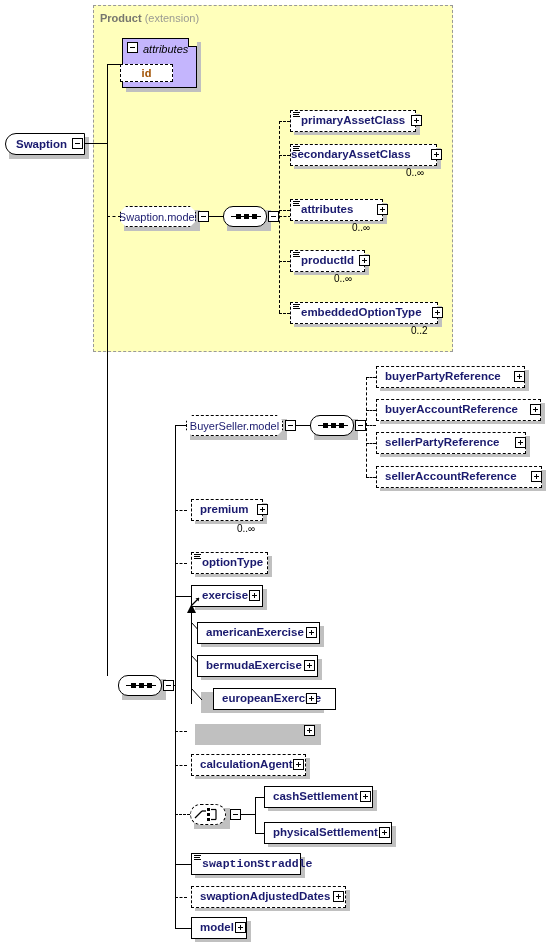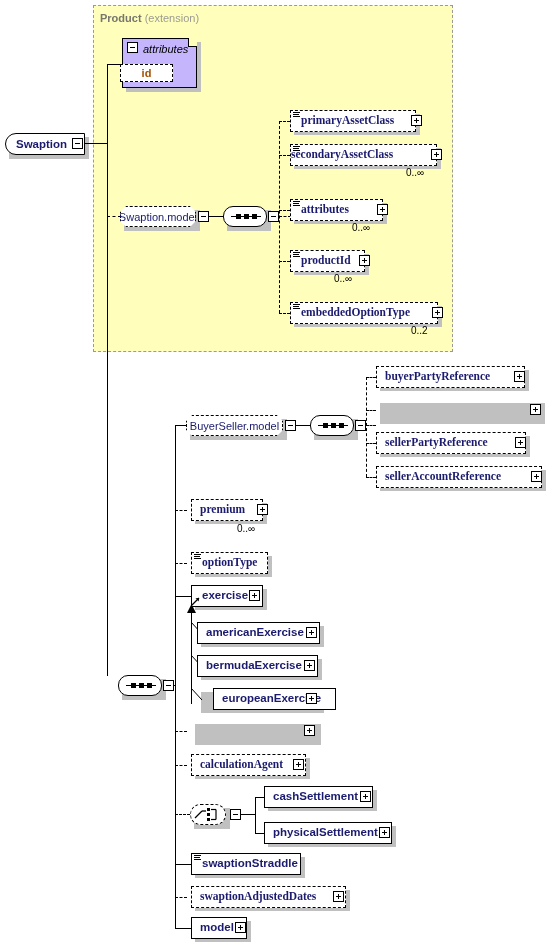--- a/index.html
+++ b/index.html
@@ -39,21 +39,21 @@
     border:1px solid #000000;
     height:22px;
     display:flex;
     align-items:center;
     white-space:nowrap;
     font-size:11.5px;
     color:#1a1a6e;
     font-weight:bold;
     z-index:6;
   }
-  .node.dashed{border:1px dashed #000000;font-family:Liberation Serif, serif;}
+  .node.dashed{border:1px dashed #000000;}
   .node .lbl{
     padding:0 4px 0 4px;
     line-height:1;
     position:relative;
     top:0px;
   }
   .shadow{
     position:absolute;
     background:#c0c0c0;
     z-index:2;
@@ -376,20 +376,23 @@
 
   <div class="dln dlnh" style="left:366px;top:377px;width:10px;"></div>
   <div class="shadow" style="left:380px;top:370px;width:149px;height:21px;"></div>
   <div class="node dashed" style="left:376px;top:366px;width:149px;">
     <span class="lbl" style="padding-left:8px;">buyerPartyReference</span>
   </div>
   <div class="plus" style="left:514px;top:371px;"></div>
 
   <div class="dln dlnh" style="left:366px;top:410px;width:10px;"></div>
   <div class="shadow" style="left:380px;top:403px;width:165px;height:21px;"></div>
+  <div class="node dashed" style="left:376px;top:399px;width:165px;">
+    <span class="lbl" style="padding-left:8px;">buyerAccountReference</span>
+  </div>
   <div class="plus" style="left:530px;top:404px;"></div>
 
   <div class="dln dlnh" style="left:366px;top:443px;width:10px;"></div>
   <div class="shadow" style="left:380px;top:436px;width:150px;height:21px;"></div>
   <div class="node dashed" style="left:376px;top:432px;width:150px;">
     <span class="lbl" style="padding-left:8px;">sellerPartyReference</span>
   </div>
   <div class="plus" style="left:515px;top:437px;"></div>
 
   <div class="dln dlnh" style="left:366px;top:477px;width:10px;"></div>
@@ -505,21 +508,21 @@
   <div class="plus" style="left:379px;top:827px;"></div>
 
   <div class="ln lnh" style="left:175px;top:864px;width:16px;"></div>
   <div class="shadow" style="left:195px;top:857px;width:110px;height:21px;"></div>
   <div class="node" style="left:191px;top:853px;width:110px;">
     <span class="sticon">
         <i></i>
         <i></i>
         <i></i>
       </span>
-    <span class="lbl" style="padding-left:10px;">swaptionStraddle</span>
+    <span class="lbl" style="padding-left:10px;font-family:Liberation Mono, monospace;">swaptionStraddle</span>
   </div>
 
   <div class="dln dlnh" style="left:175px;top:897px;width:12px;"></div>
   <div class="shadow" style="left:195px;top:890px;width:155px;height:21px;"></div>
   <div class="node dashed" style="left:191px;top:886px;width:155px;">
     <span class="lbl" style="padding-left:8px;">swaptionAdjustedDates</span>
   </div>
   <div class="plus" style="left:333px;top:891px;"></div>
 
   <div class="ln lnh" style="left:175px;top:928px;width:16px;"></div>

